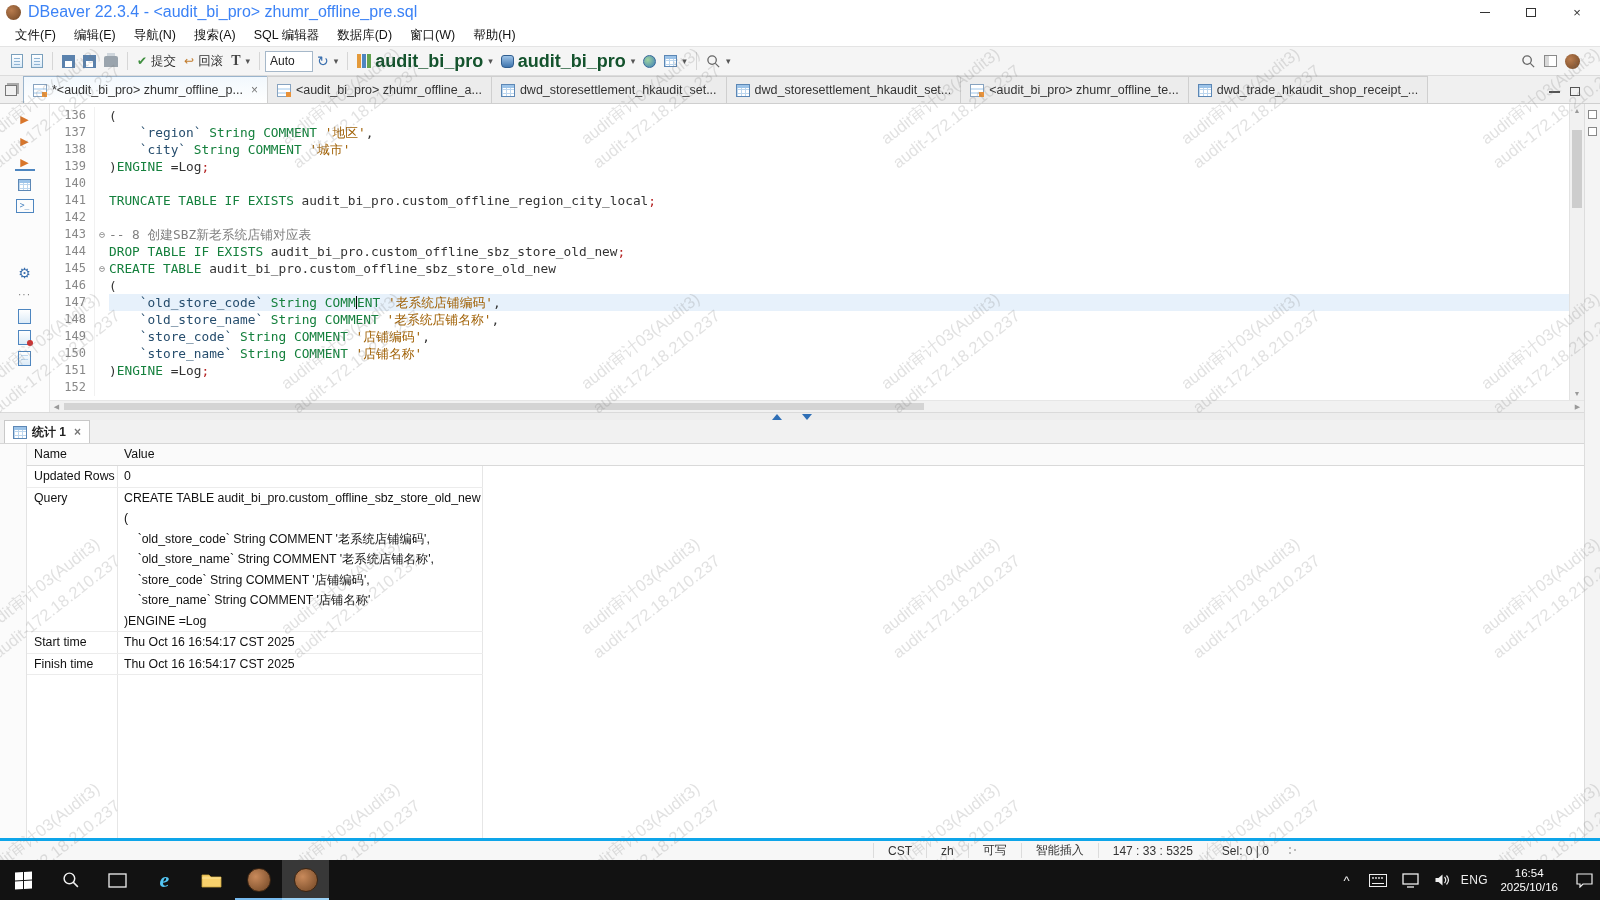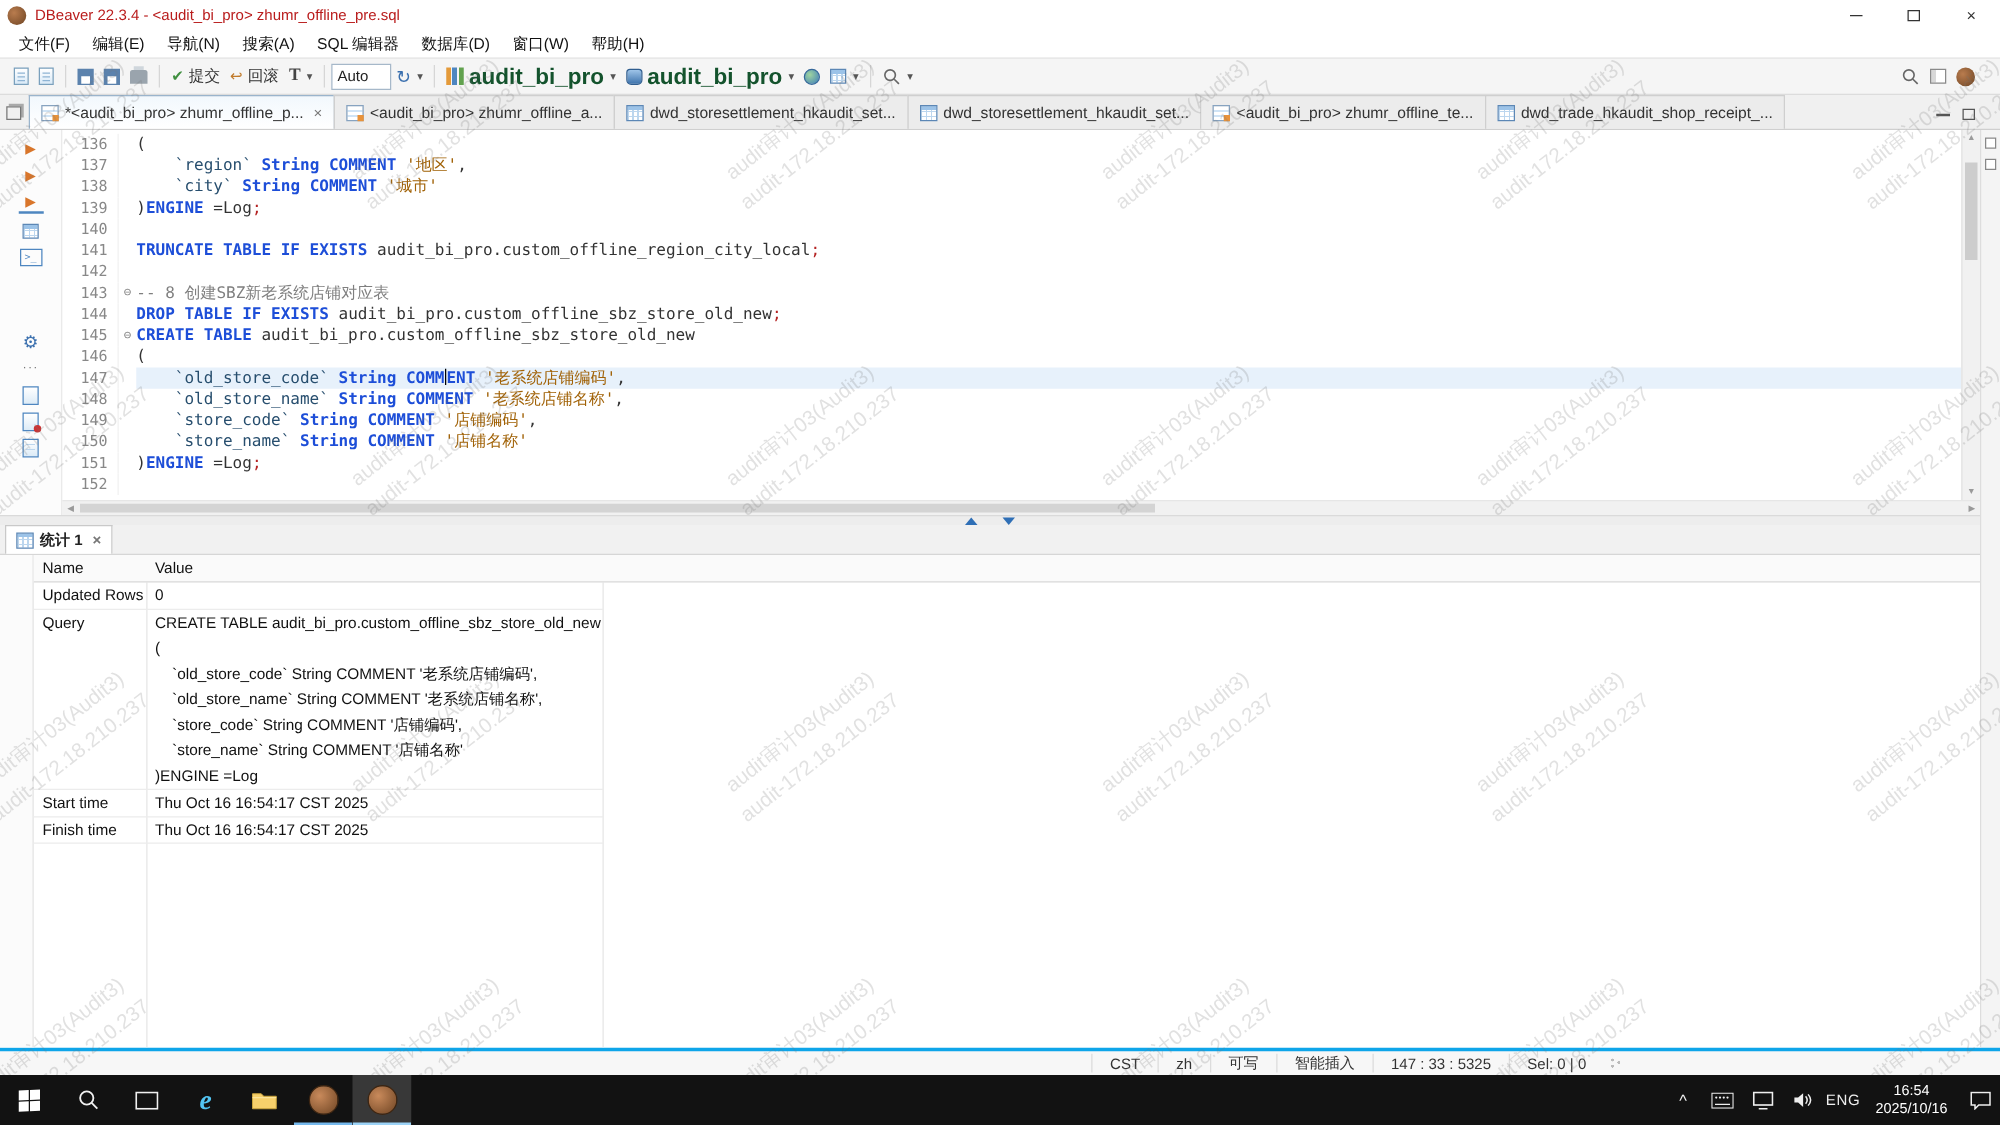--- a/index.html
+++ b/index.html
@@ -3,21 +3,21 @@
 <meta charset="utf-8">
 <style>
   *{margin:0;padding:0;box-sizing:border-box}
   html,body{width:1600px;height:900px;overflow:hidden}
   body{font-family:"Liberation Sans",sans-serif;font-size:13px;color:#222;background:#fff}
   .screen{width:1600px;height:900px;display:flex;flex-direction:column;position:relative;background:#fff}
 
   
   .titlebar{height:24px;display:flex;align-items:center;padding-left:6px;background:#fff;flex:none}
   .app-logo{width:15px;height:15px;border-radius:50%;background:radial-gradient(circle at 35% 35%,#b97c4e,#6e4423);margin-right:7px;flex:none}
-  .title-text{font-size:12px;color:#b91c1c;white-space:nowrap}
+  .title-text{font-size:16px;color:#3b82f6;white-space:nowrap}
   .win-controls{margin-left:auto;display:flex;height:100%}
   .winbtn{width:46px;display:flex;align-items:center;justify-content:center;color:#333;font-size:13px}
   .winbtn .bar{width:10px;height:1px;background:#333}
   .winbtn .sq{width:10px;height:9px;border:1px solid #333}
 
   
   .menubar{height:22px;display:flex;align-items:center;padding-left:6px;background:#fff;flex:none}
   .menu-item{padding:0 9px;font-size:12.5px;color:#111;white-space:nowrap}
 
   
@@ -81,21 +81,21 @@
      background:repeating-linear-gradient(#bcd6ee 0 1px,rgba(0,0,0,0) 1px 4px)}
   .ric.dots{color:#777;letter-spacing:1px;font-size:10px}
   .editor-wrap{flex:1;display:flex;flex-direction:column;min-width:0}
   .ed-body{flex:1;display:flex;min-height:0}
   .ed-lines{flex:1;padding-top:3px;overflow:hidden;background:#fff}
   .ed-line{display:flex;height:17px;line-height:17px;font-family:"DejaVu Sans Mono",monospace;font-size:12.8px;white-space:pre}
   .ln{width:44px;flex:none;text-align:right;padding-right:8px;color:#888;font-size:12px;font-family:"DejaVu Sans Mono",monospace}
   .fold{width:15px;flex:none;color:#8a8a8a;font-size:10px;text-align:center;border-left:1px solid #f1f1f1}
   .code{flex:1;color:#333}
   .ed-line.current .code{background:#e7f1fb}
-  .tok-kw{color:#1d4ed8;font-weight:bold}
+  .tok-kw{color:#15803d;font-weight:normal}
   .tok-id{color:#274e6e}
   .tok-st{color:#a16207}
   .tok-cm{color:#7f7f7f}
   .tok-sc{color:#b42222}
   .tok-pl{color:#333}
   .caret{display:inline-block;width:1.5px;height:13px;background:#000;vertical-align:-2px}
   .vscroll{width:15px;flex:none;background:#f1f1f1;border-left:1px solid #e2e2e2;position:relative}
   .varrow{position:absolute;left:0;right:0;height:13px;display:flex;align-items:center;justify-content:center;font-size:7px;color:#9a9a9a}
   .varrow.top{top:0}.varrow.bot{bottom:0}
   .vthumb{position:absolute;left:2px;right:2px;top:26px;height:78px;background:#cdcdcd}

